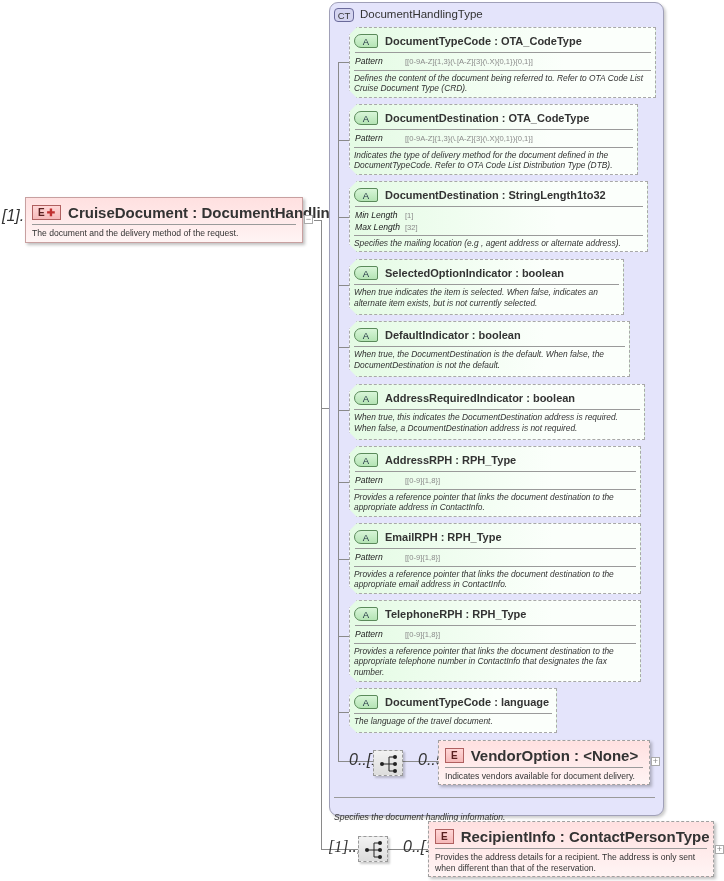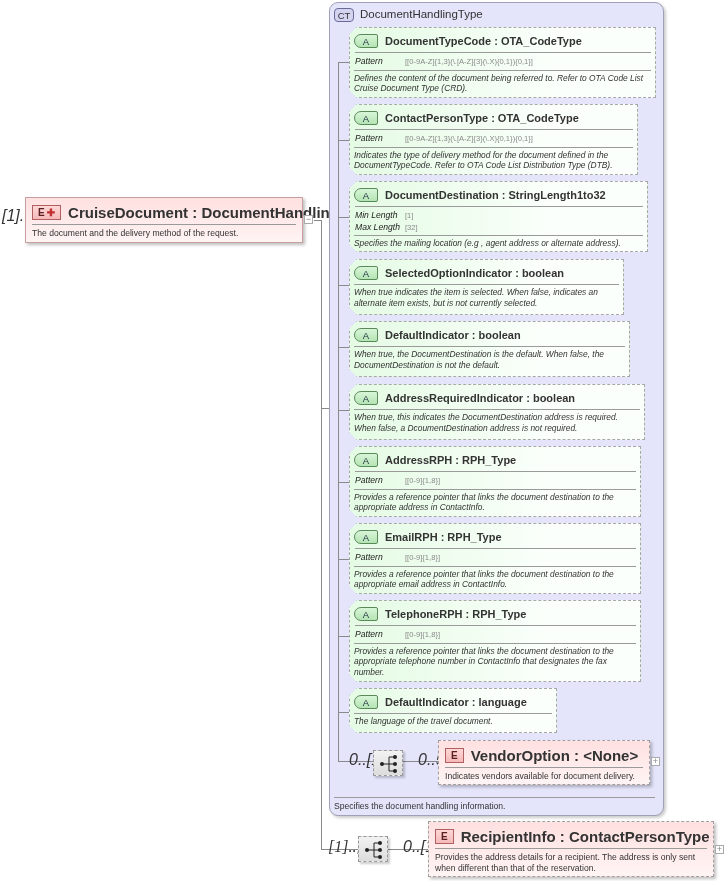--- a/index.html
+++ b/index.html
@@ -34,21 +34,21 @@
     position: absolute; left: 329px; top: 2px; width: 335px; height: 814px;
     background: #e4e4fb; border: 1px solid #a0a0b8; border-radius: 9px;
     box-shadow: 2px 2px 3px rgba(0,0,0,0.2);
   }
   .ct-hdr { position: absolute; left: 4px; top: 5px; display: flex; align-items: flex-start; }
   .ct-badge {
     display: inline-flex; align-items: center; justify-content: center; width: 20px; height: 14px;
     border: 1px solid #6a6a9a; border-radius: 4px; background: #d4d4f0; font-size: 9.5px; color: #333; margin-right: 6px;
   }
   .ct-title { font-weight: normal; font-size: 11.5px; color: #333; }
-  .ct-foot { position: absolute; left: 4px; right: 8px; top: 794px; border-top: 1px solid #9a9a9a; padding-top: 3px; font-size: 8.6px; color: #333; }
+  .ct-foot { position: absolute; left: 4px; right: 8px; top: 794px; border-top: 1px solid #9a9a9a; padding-top: 14px; font-size: 8.6px; font-style: italic; color: #333; }
 
   
   .attr {
     position: absolute; left: 349px; background: linear-gradient(to right, #e4fbe4, #fbfffb 70%);
     border: 1px dashed #a8a8a8;
     clip-path: polygon(8px 0, 100% 0, 100% 100%, 8px 100%, 0 calc(100% - 8px), 0 8px);
   }
   .attr .hdr { display: flex; align-items: center; padding: 5px 6px 3px 4px; height: 24px; }
   .a-badge {
     display: inline-flex; align-items: center; justify-content: center; width: 24px; height: 14px;
@@ -120,21 +120,21 @@
       <span class="a-badge">A</span>
       <span class="title">DocumentTypeCode : OTA_CodeType</span>
     </div>
   <div class="facets"><span class="fk">Pattern</span><span class="fv">[[0-9A-Z]{1,3}(\.[A-Z]{3}(\.X){0,1}){0,1}]</span></div>
   <div class="desc">Defines the content of the document being referred to. Refer to OTA Code List Cruise Document Type (CRD).</div>
 </div>
 
 <div class="attr" style="top:104px; width:289px; height:71px;">
   <div class="hdr">
       <span class="a-badge">A</span>
-      <span class="title">ContactPersonType : OTA_CodeType</span>
+      <span class="title">DocumentDestination : OTA_CodeType</span>
     </div>
   <div class="facets"><span class="fk">Pattern</span><span class="fv">[[0-9A-Z]{1,3}(\.[A-Z]{3}(\.X){0,1}){0,1}]</span></div>
   <div class="desc">Indicates the type of delivery method for the document defined in the DocumentTypeCode. Refer to OTA Code List Distribution Type (DTB).</div>
 </div>
 
 <div class="attr" style="top:181px; width:299px; height:71px;">
   <div class="hdr">
       <span class="a-badge">A</span>
       <span class="title">DocumentDestination : StringLength1to32</span>
     </div>
@@ -192,21 +192,21 @@
       <span class="a-badge">A</span>
       <span class="title">TelephoneRPH : RPH_Type</span>
     </div>
   <div class="facets"><span class="fk">Pattern</span><span class="fv">[[0-9]{1,8}]</span></div>
   <div class="desc">Provides a reference pointer that links the document destination to the appropriate telephone number in ContactInfo that designates the fax number.</div>
 </div>
 
 <div class="attr" style="top:688px; width:208px; height:45px;">
   <div class="hdr">
       <span class="a-badge">A</span>
-      <span class="title">DefaultIndicator : language</span>
+      <span class="title">DocumentTypeCode : language</span>
     </div>
   <div class="desc">The language of the travel document.</div>
 </div>
 
 <div class="occ" style="left:349px; top:751px;">0..[1]</div>
 <div class="seq" style="left:373px; top:750px;">
   <svg width="30" height="26" viewBox="0 0 30 26">
     <circle cx="8" cy="13" r="2" fill="#222"></circle>
     <line x1="8" y1="13" x2="15" y2="13" stroke="#222" stroke-width="1"></line>
     <line x1="15" y1="6" x2="15" y2="20" stroke="#222" stroke-width="1"></line>

